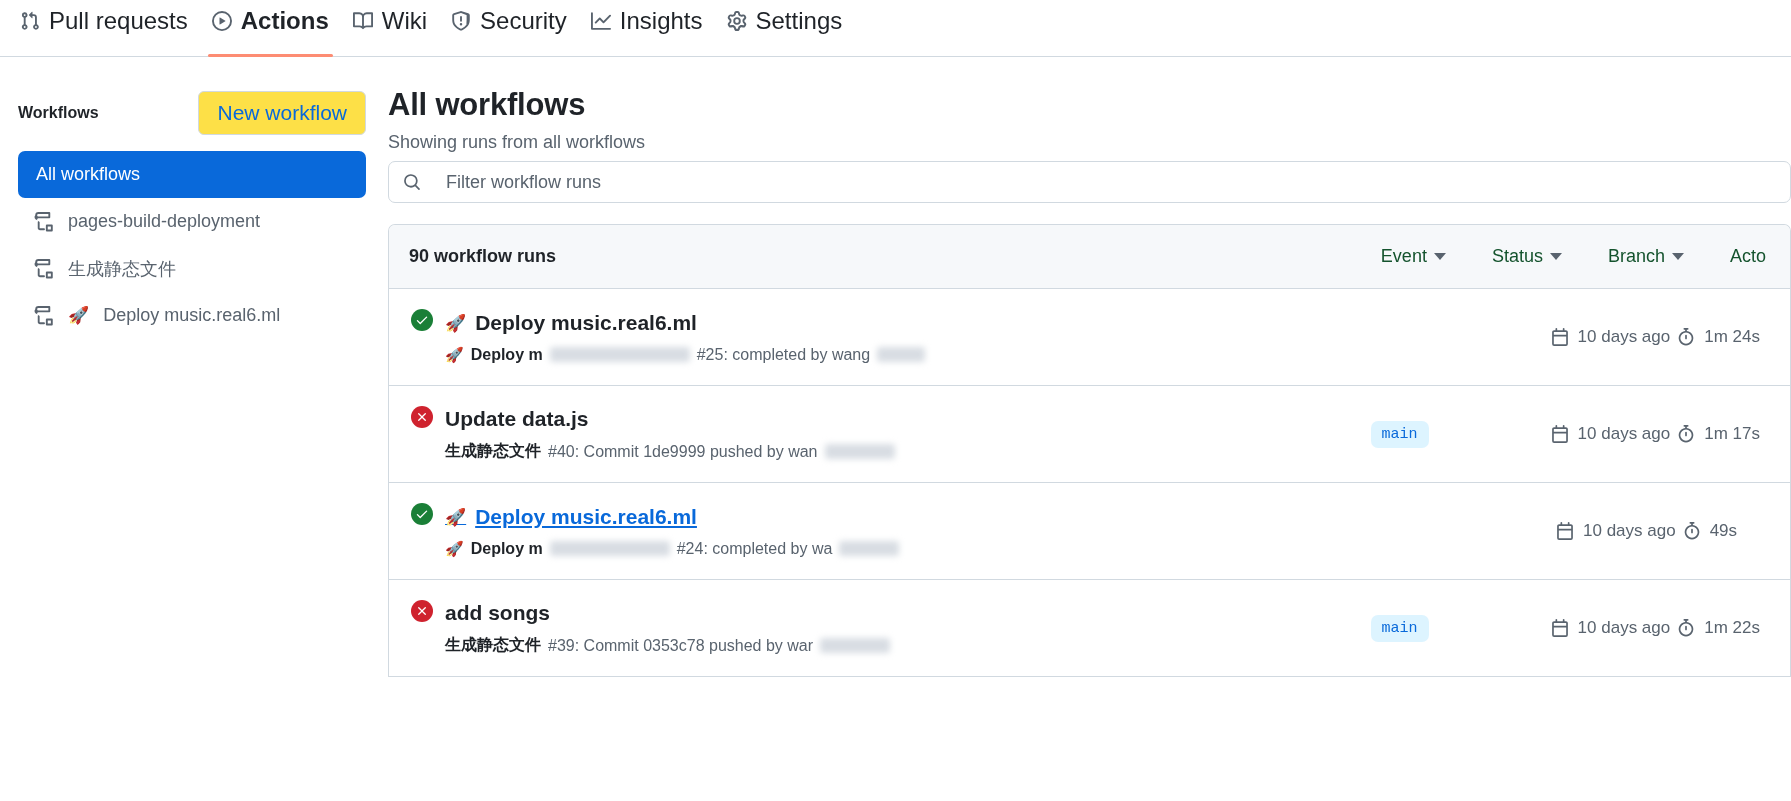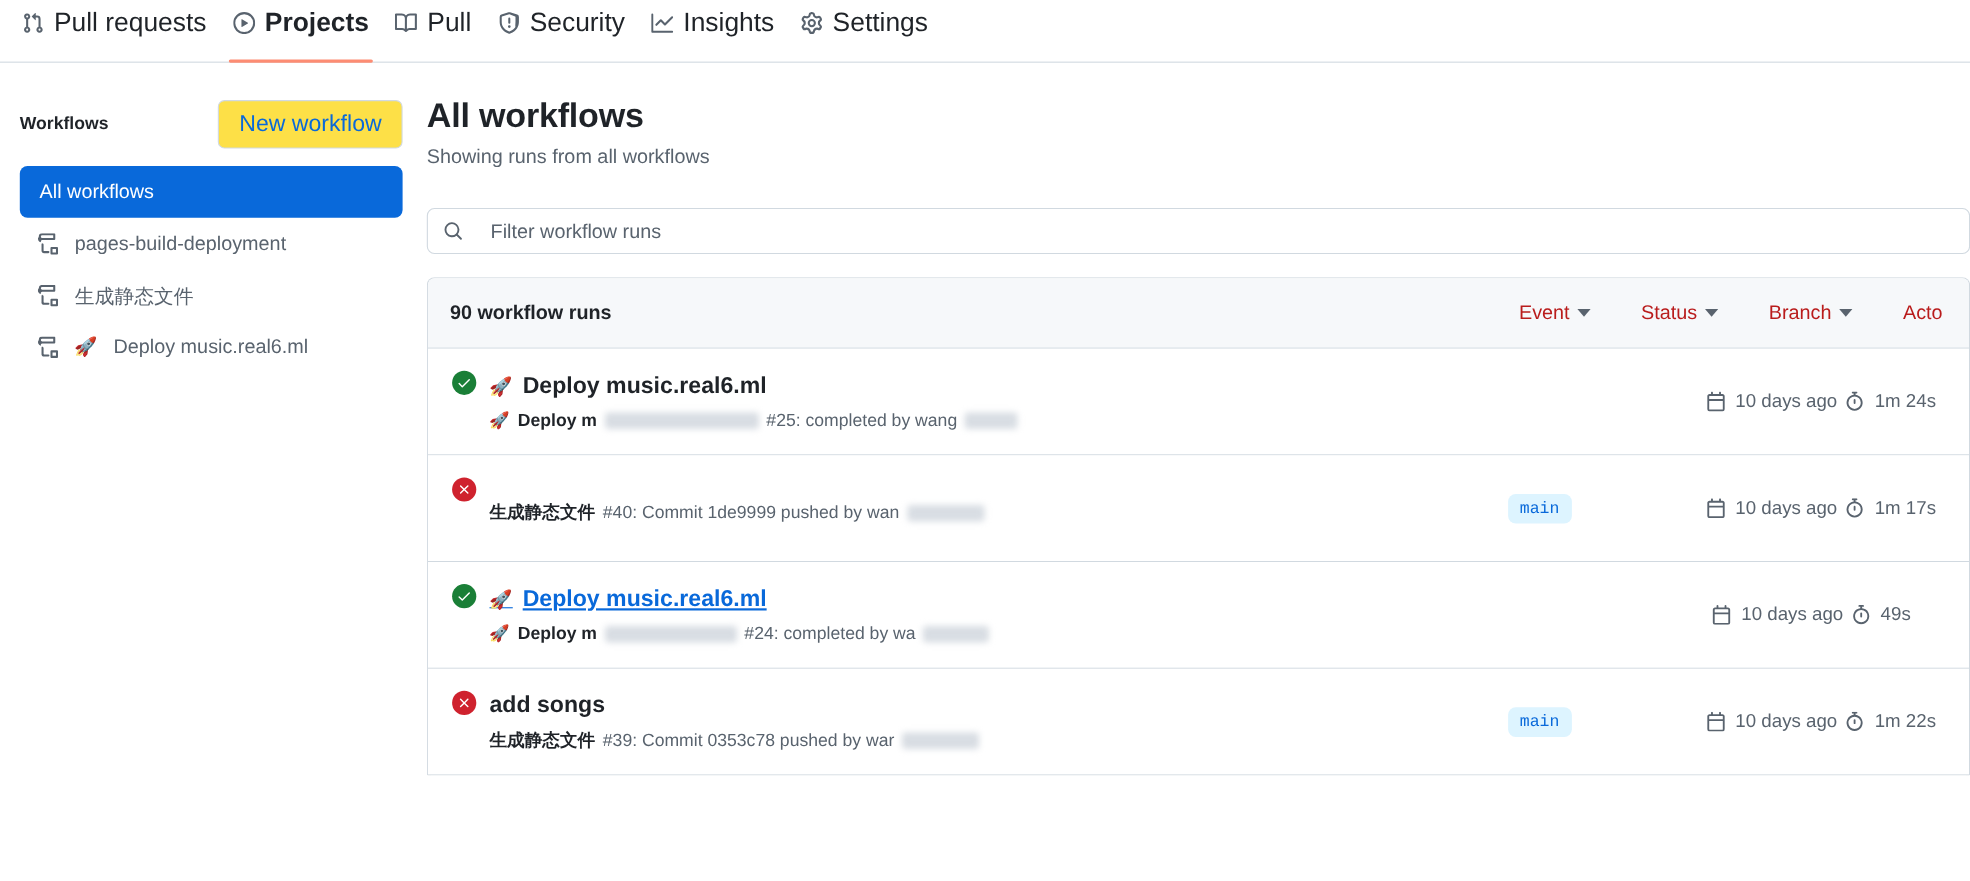--- a/index.html
+++ b/index.html
@@ -115,21 +115,21 @@
   .page-title {
     font-size: 31px;
     font-weight: bold;
     letter-spacing: -0.2px;
     color: #1f2328;
     margin-bottom: 9px;
   }
   .page-sub {
     font-size: 18px;
     color: #59636e;
-    margin-bottom: 36px;
+    margin-bottom: 8px;
   }
 
   .filter-box {
     height: 42px;
     border: 1px solid #d1d9e0;
     border-radius: 7px;
     display: flex;
     align-items: center;
     gap: 25px;
     padding: 0 14px;
@@ -171,21 +171,21 @@
     display: flex;
     align-items: center;
     gap: 46px;
     padding-right: 4px;
   }
   .runs-filter {
     display: flex;
     align-items: center;
     gap: 7px;
     font-size: 18px;
-    color: #b91c1c;
+    color: #14532d;
     cursor: pointer;
     white-space: nowrap;
   }
   .caret {
     width: 0; height: 0;
     border-left: 6px solid transparent;
     border-right: 6px solid transparent;
     border-top: 7px solid #59636e;
     display: inline-block;
   }
@@ -282,31 +282,31 @@
     </span>
     <span class="nav-label">Pull requests</span>
   </div>
 
   <div class="nav-tab selected">
     <span class="nav-icon">
       <svg viewBox="0 0 16 16">
           <path d="M8 0a8 8 0 1 1 0 16A8 8 0 0 1 8 0ZM1.5 8a6.5 6.5 0 1 0 13 0 6.5 6.5 0 0 0-13 0Zm4.879-2.773 4.264 2.559a.25.25 0 0 1 0 .428l-4.264 2.559A.25.25 0 0 1 6 10.559V5.442a.25.25 0 0 1 .379-.215Z"></path>
         </svg>
     </span>
-    <span class="nav-label">Projects</span>
+    <span class="nav-label">Actions</span>
   </div>
 
 
   <div class="nav-tab">
     <span class="nav-icon">
       <svg viewBox="0 0 16 16">
           <path d="M0 1.75A.75.75 0 0 1 .75 1h4.253c1.227 0 2.317.59 3 1.501A3.743 3.743 0 0 1 11.006 1h4.245a.75.75 0 0 1 .75.75v10.5a.75.75 0 0 1-.75.75h-4.507a2.25 2.25 0 0 0-1.591.659l-.622.621a.75.75 0 0 1-1.06 0l-.622-.621A2.25 2.25 0 0 0 5.258 13H.75a.75.75 0 0 1-.75-.75Zm7.251 10.324.004-5.073-.002-2.253A2.25 2.25 0 0 0 5.003 2.5H1.5v9h3.757a3.75 3.75 0 0 1 1.994.574ZM8.755 4.75l-.004 7.322a3.752 3.752 0 0 1 1.992-.572H14.5v-9h-3.495a2.25 2.25 0 0 0-2.25 2.25Z"></path>
         </svg>
     </span>
-    <span class="nav-label">Pull</span>
+    <span class="nav-label">Wiki</span>
   </div>
 
   <div class="nav-tab">
     <span class="nav-icon">
       <svg viewBox="0 0 16 16">
           <path d="M7.467.133a1.748 1.748 0 0 1 1.066 0l5.25 1.68A1.75 1.75 0 0 1 15 3.48V7c0 1.566-.32 3.182-1.303 4.682-.983 1.498-2.585 2.813-5.032 3.855a1.697 1.697 0 0 1-1.33 0c-2.447-1.042-4.049-2.357-5.032-3.855C1.32 10.182 1 8.566 1 7V3.48a1.75 1.75 0 0 1 1.217-1.667Zm.61 1.429a.25.25 0 0 0-.153 0l-5.25 1.68a.25.25 0 0 0-.174.238V7c0 1.358.275 2.666 1.057 3.86.784 1.194 2.121 2.357 4.366 3.313a.196.196 0 0 0 .154 0c2.245-.956 3.582-2.12 4.366-3.313C12.225 9.666 12.5 8.358 12.5 7V3.48a.251.251 0 0 0-.174-.237l-.063-.02ZM8.75 4.75v3a.75.75 0 0 1-1.5 0v-3a.75.75 0 0 1 1.5 0ZM9 10.5a1 1 0 1 1-2 0 1 1 0 0 1 2 0Z"></path>
         </svg>
     </span>
     <span class="nav-label">Security</span>
   </div>
@@ -454,20 +454,23 @@
           <div class="row-right-pad"></div>
         </div>
 
         <div class="run-row">
           <div class="run-status failure">
             <svg viewBox="0 0 16 16">
                 <path d="M3.72 3.72a.75.75 0 0 1 1.06 0L8 6.94l3.22-3.22a.749.749 0 0 1 1.275.326.749.749 0 0 1-.215.734L9.06 8l3.22 3.22a.749.749 0 0 1-.326 1.275.749.749 0 0 1-.734-.215L8 9.06l-3.22 3.22a.751.751 0 0 1-1.042-.018.751.751 0 0 1-.018-1.042L6.94 8 3.72 4.78a.75.75 0 0 1 0-1.06Z"></path>
               </svg>
           </div>
           <div class="run-main">
+            <div class="run-title">
+              <span>Update data.js</span>
+            </div>
             <div class="run-sub">
               <b>生成静态文件</b>
               <span>#40: Commit 1de9999 pushed by wan</span>
               <span class="redact blur" style="width:70px;"></span>
             </div>
           </div>
           <div class="branch-cell">
             <span class="branch-badge">main</span>
           </div>
           <div class="meta-cell">

